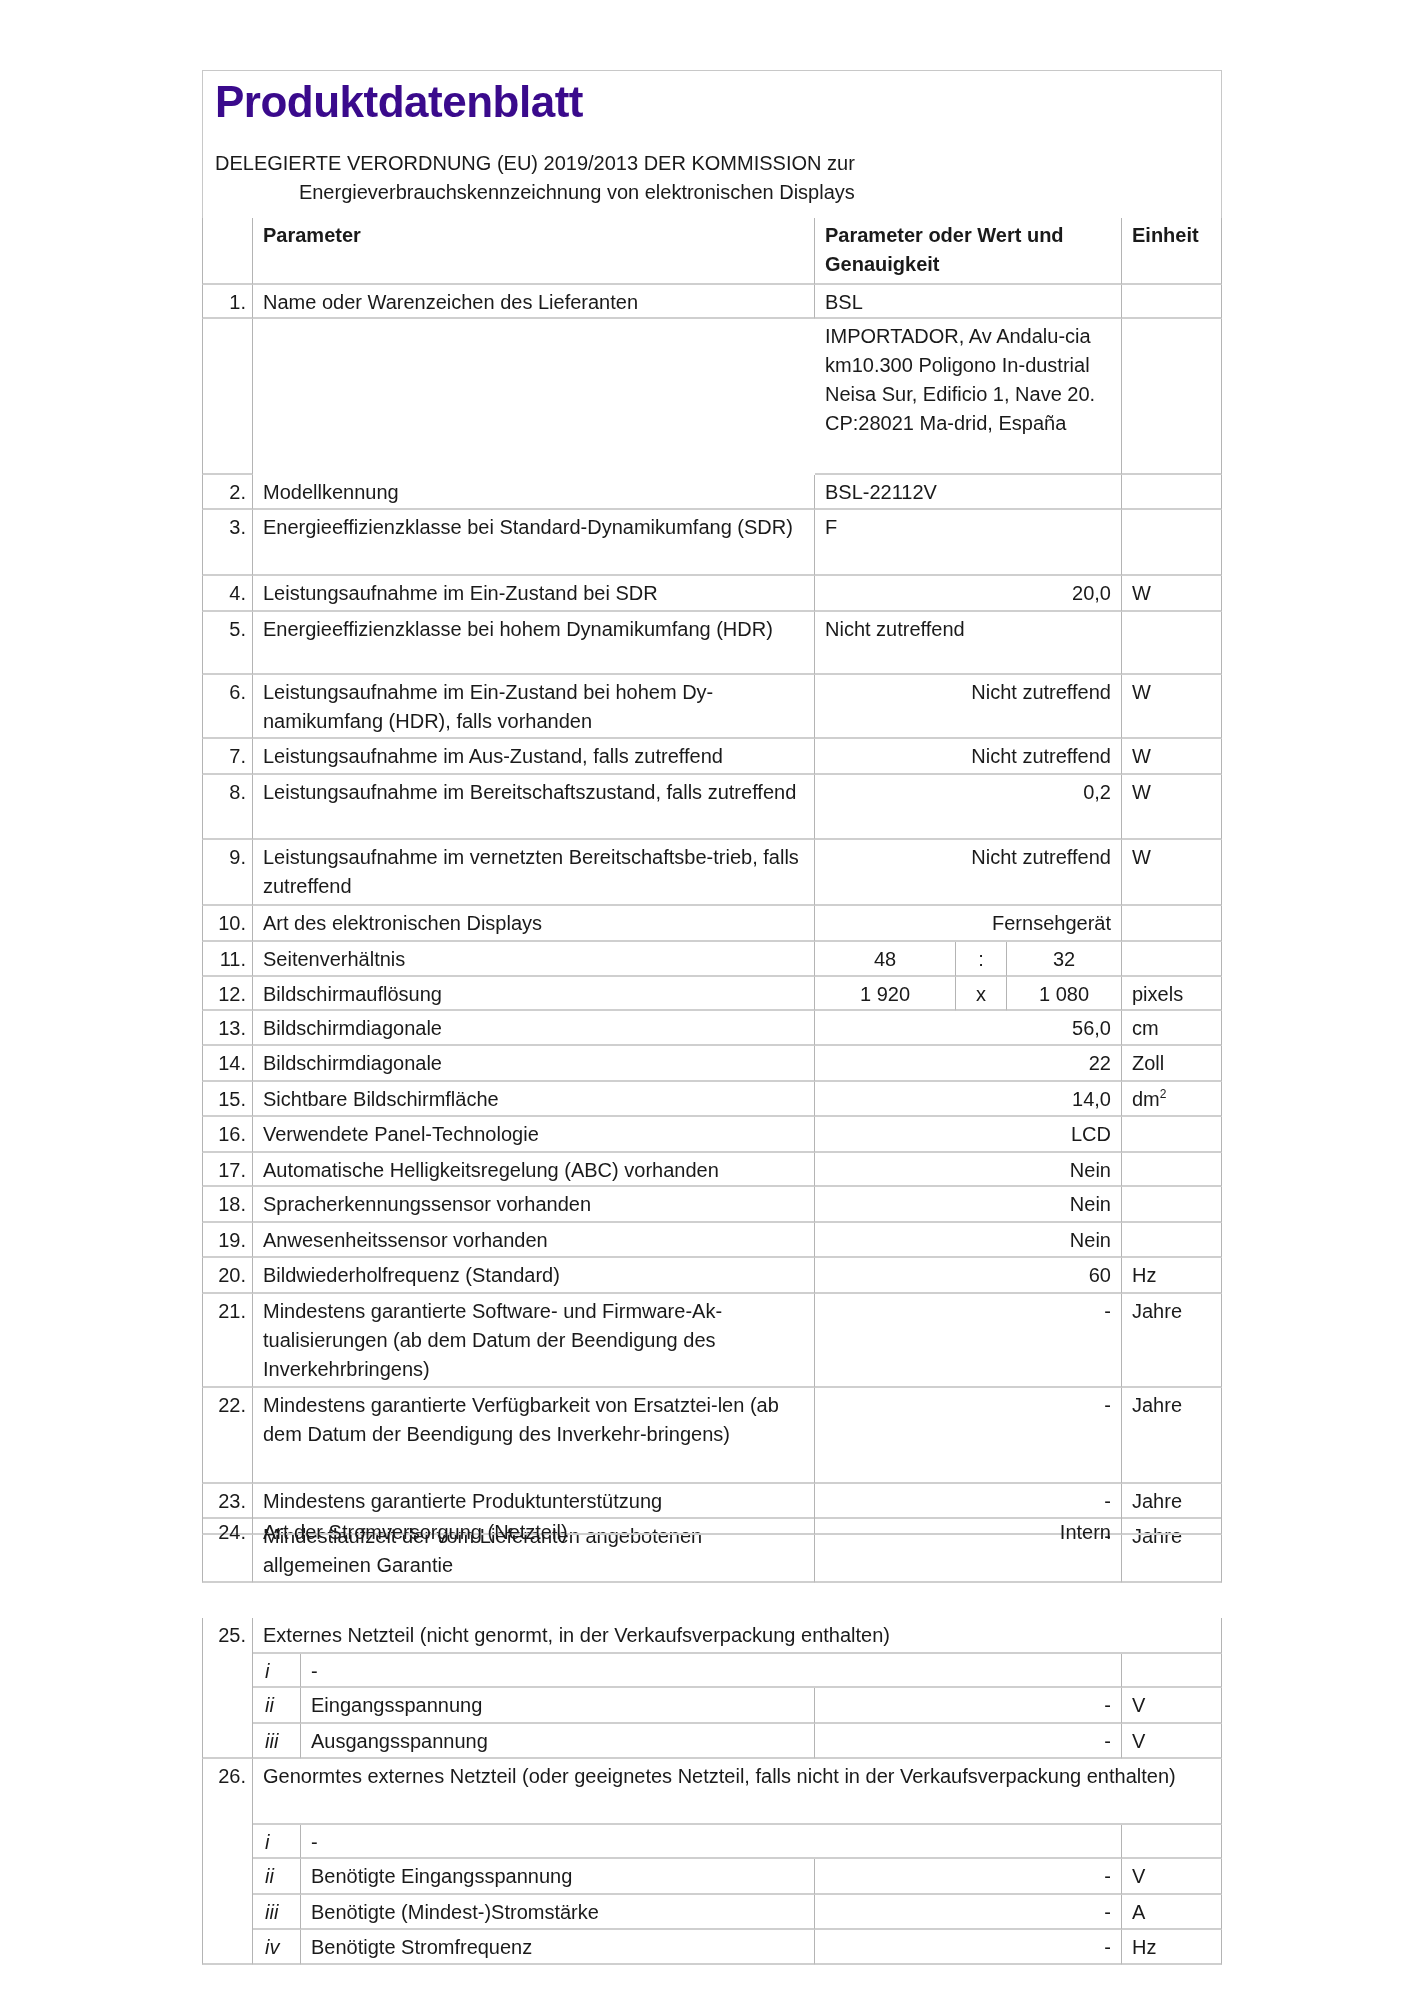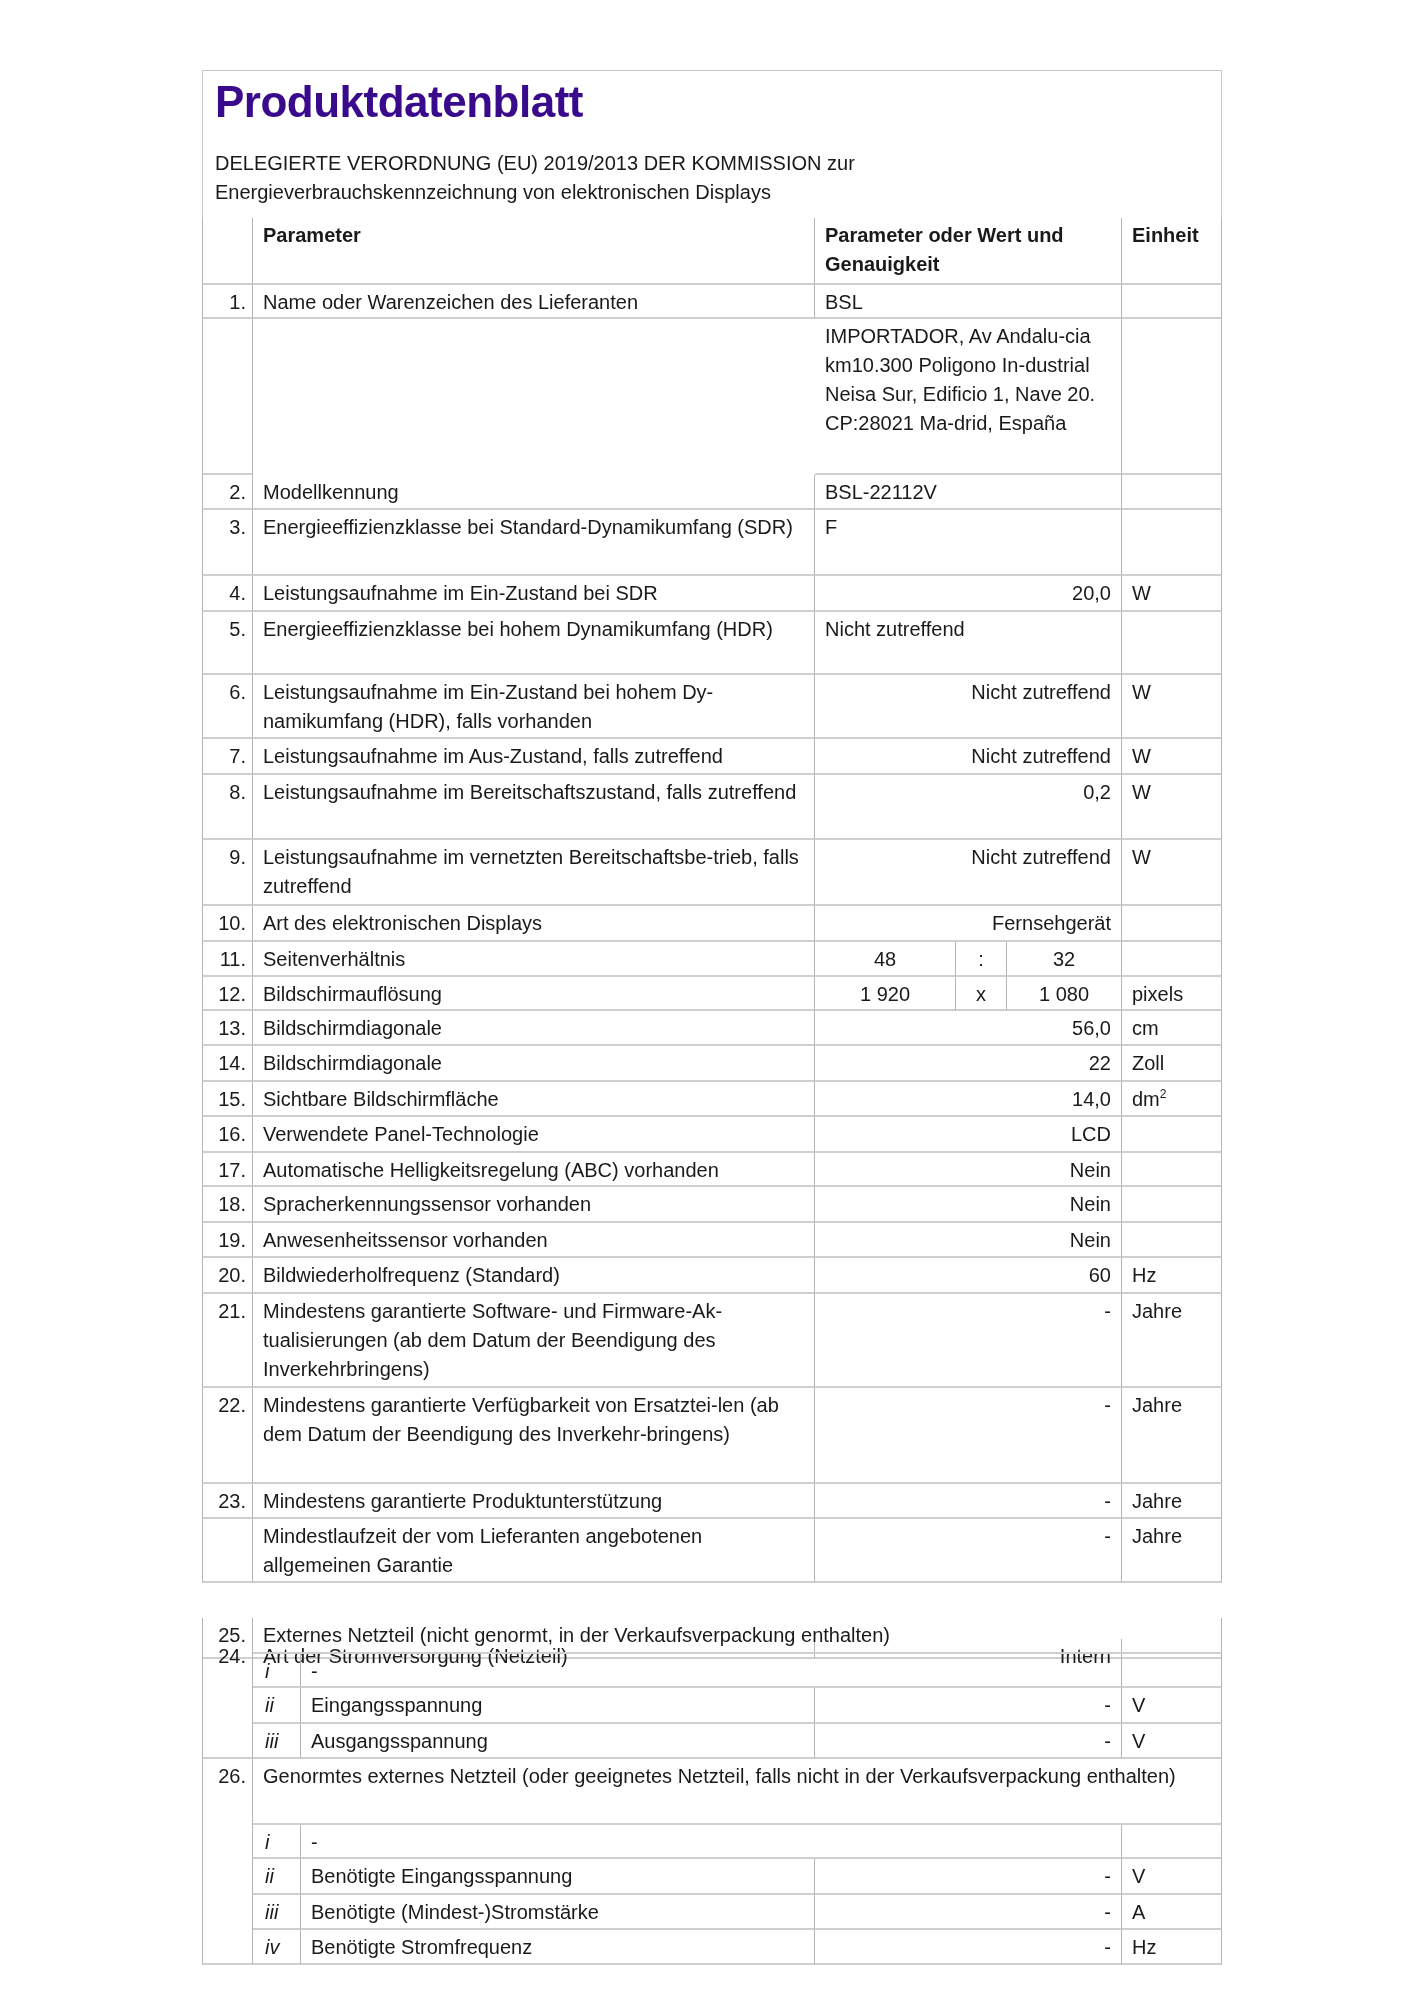--- a/index.html
+++ b/index.html
@@ -1,17 +1,17 @@
 <!DOCTYPE html>
 <html><head>
 <meta charset="utf-8">
 <style>
   html,body{margin:0;padding:0;background:#ffffff;}
   body{width:1414px;height:2000px;position:relative;font-family:"Liberation Sans",sans-serif;color:#1a1a1a;overflow:hidden;}
-  .sheet{position:absolute;left:202px;top:70px;width:1020px;height:150px;border:1.5px solid #c8c8c8;border-bottom:none;box-sizing:border-box;}
+  .sheet{position:absolute;left:202px;top:70px;width:1020px;height:150px;border:1.5px solid #c8c8c8;border-bottom:none;box-sizing:border-box;text-align:right;}
   .title{position:absolute;left:12px;top:6px;font-size:44px;font-weight:bold;color:#3a0a8c;letter-spacing:-0.5px;}
   .subtitle{position:absolute;left:12px;top:78px;font-size:20px;line-height:29px;color:#1a1a1a;}
   .grid{position:absolute;left:202px;top:218px;width:1020px;}
   .row{position:absolute;left:0;width:1020px;box-sizing:border-box;}
   .cell{position:absolute;top:0;bottom:0;box-sizing:border-box;border-right:1.5px solid #b4b4b4;border-bottom:2.5px solid #cfcfcf;font-size:20px;line-height:29px;padding:3px 10px 0 10px;}
   .c-num{left:0;width:51px;text-align:right;padding-right:6px;border-left:1.5px solid #b4b4b4;}
   .c-par{left:51px;width:562px;}
   .c-val{left:613px;width:307px;}
   .c-unit{left:920px;width:100px;}
   .right{text-align:right;}
@@ -192,21 +192,21 @@
       <div class="cell c-par">Mindestens garantierte Produktunterstützung</div>
       <div class="cell c-val right">-</div>
       <div class="cell c-unit">Jahre</div>
     </div>
     <div class="row" style="top: 1301px; height: 64px;">
       <div class="cell c-num"></div>
       <div class="cell c-par">Mindestlaufzeit der vom Lieferanten angebotenen allgemeinen Garantie</div>
       <div class="cell c-val right">-</div>
       <div class="cell c-unit">Jahre</div>
     </div>
-    <div class="row" style="top: 1421px; height: 20px; border-radius: 17px;">
+    <div class="row" style="top: 1297px; height: 20px; border-radius: 17px;">
       <div class="cell c-num">24.</div>
       <div class="cell c-par">Art der Stromversorgung (Netzteil)</div>
       <div class="cell c-val right">Intern</div>
       <div class="cell c-unit"></div>
     </div>
     <div class="row" style="top: 1400px; height: 141px; width: 51px;">
       <div class="cell c-num">25.</div>
     </div>
     <div class="row" style="top: 1400px; height: 36px;">
       <div class="cell c-wide">Externes Netzteil (nicht genormt, in der Verkaufsverpackung enthalten)</div>

